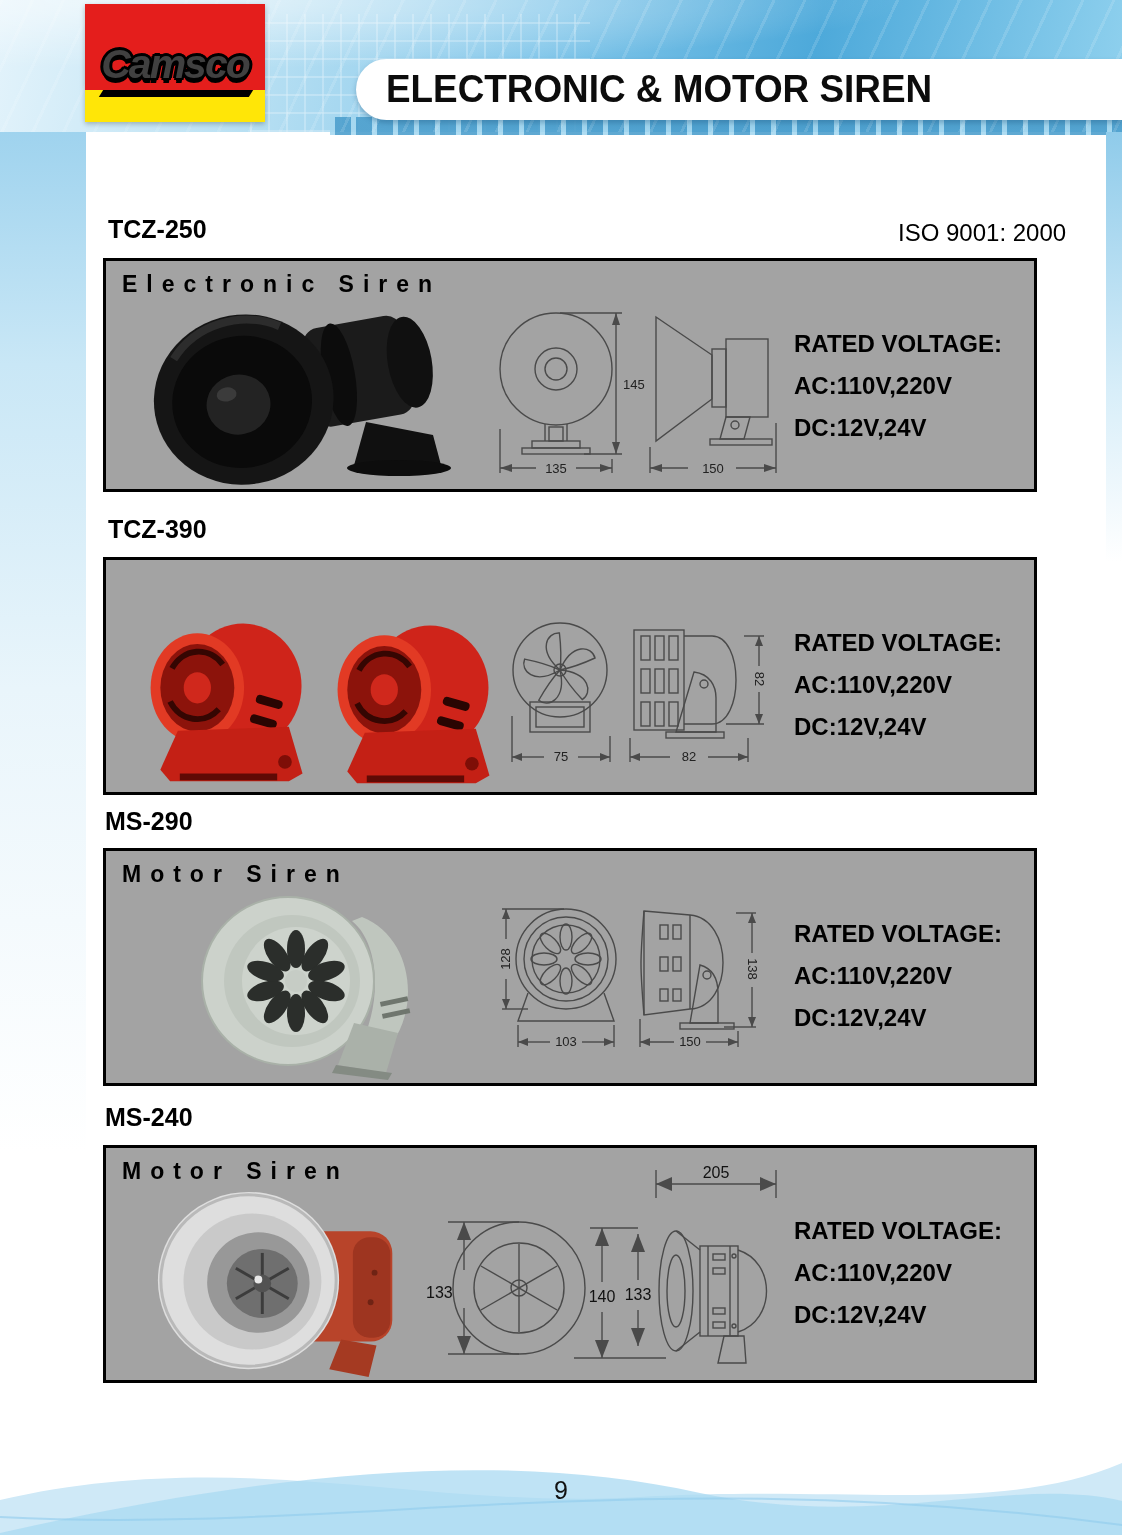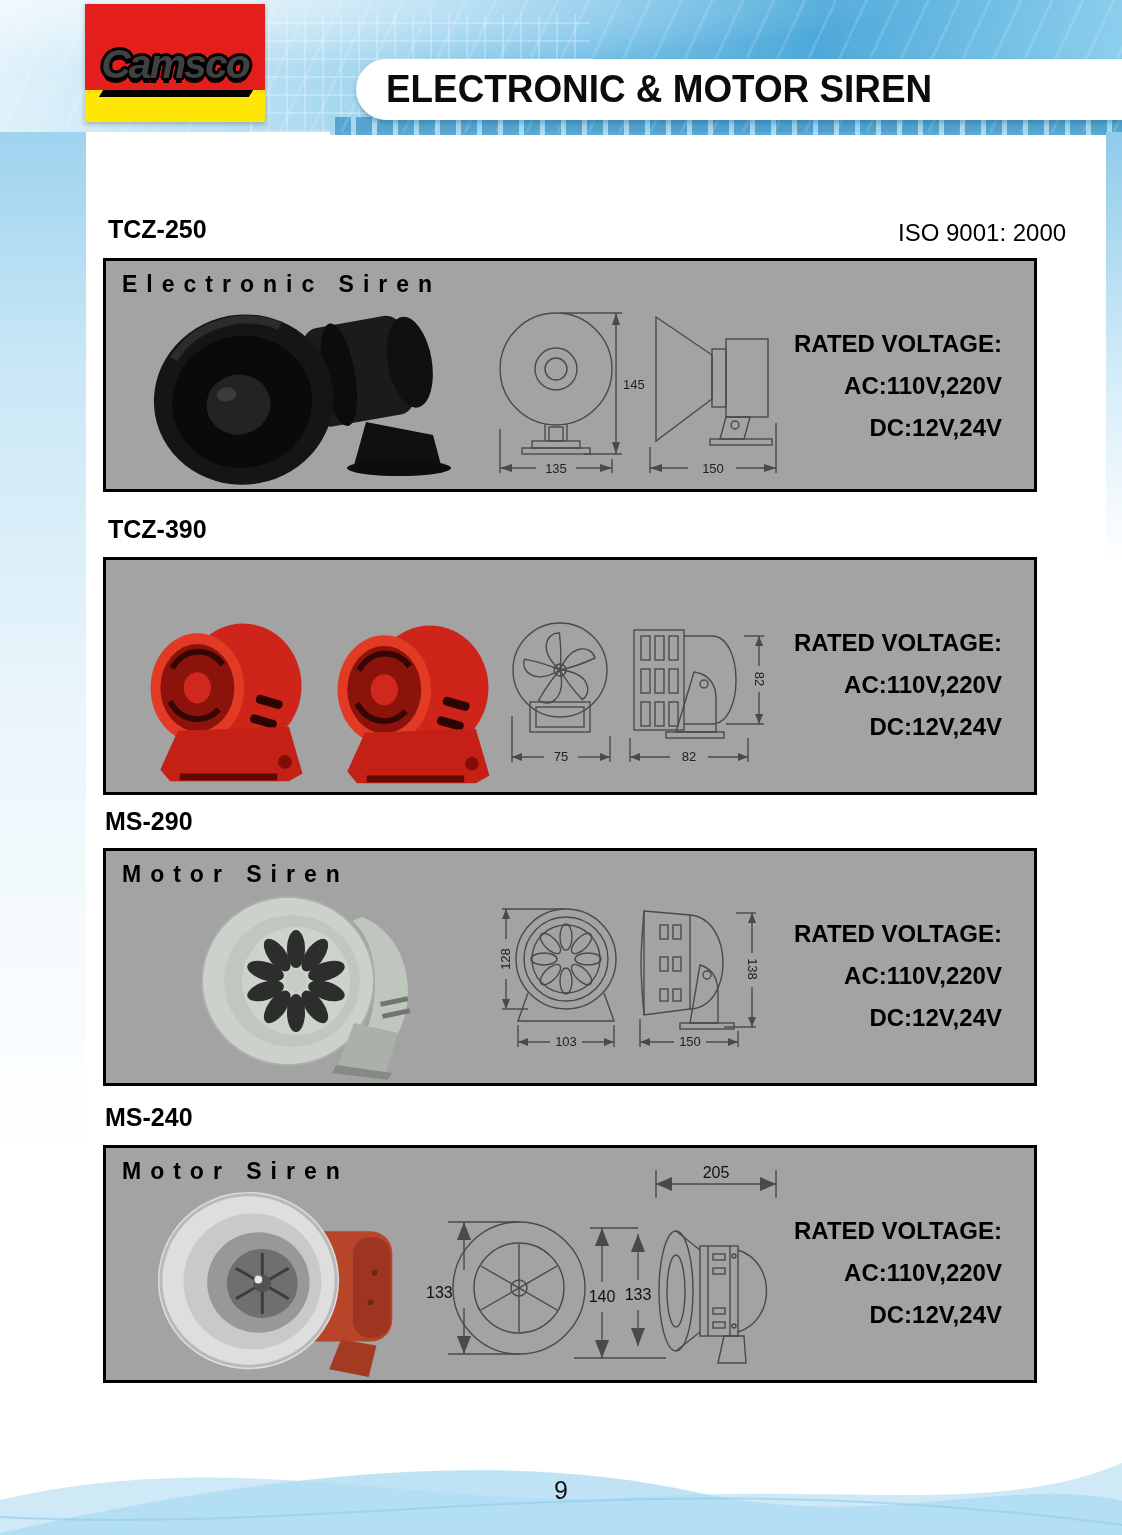--- a/index.html
+++ b/index.html
@@ -56,21 +56,21 @@
   #box2 { top:557px; height:238px; }
   #label2 { left:108px; top:515px; }
   #box3 { top:848px; height:238px; }
   #label3 { left:105px; top:807px; }
   #box4 { top:1145px; height:238px; }
   #label4 { left:105px; top:1103px; }
 
   .product-name { position:absolute; left:16px; top:10px; font-size:23px; font-weight:700;
     letter-spacing:9px; white-space:nowrap; }
   .rated { position:absolute; left:688px; top:62px; font-size:24px; font-weight:700;
-    line-height:42px; white-space:nowrap;text-align:right; }
+    line-height:42px; white-space:nowrap; }
   .photo, .drawing { position:absolute; }
   #box1 .photo   { left:35px;  top:36px; width:330px; height:190px; }
   #box1 .drawing { left:382px; top:40px; width:300px; height:185px; }
   #box2 .photo   { left:30px;  top:48px; width:370px; height:185px; }
   #box2 .drawing { left:392px; top:52px; width:280px; height:165px; }
   #box3 .photo   { left:80px;  top:32px; width:250px; height:198px; }
   #box3 .drawing { left:388px; top:46px; width:275px; height:165px; }
   #box4 .photo   { left:40px;  top:36px; width:270px; height:195px; }
   #box4 .drawing { left:318px; top:10px; width:365px; height:220px; }
 

